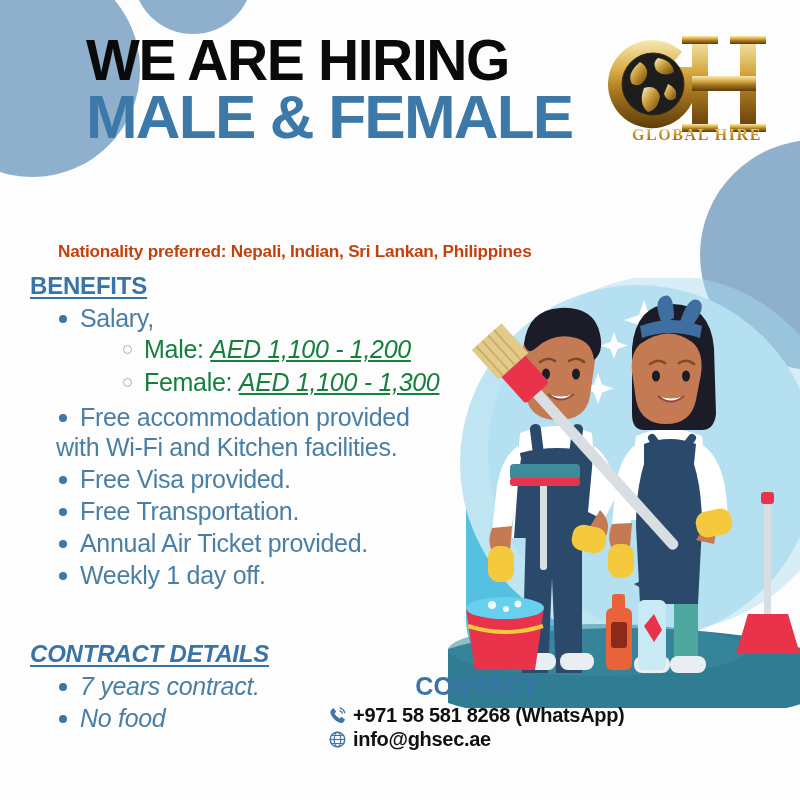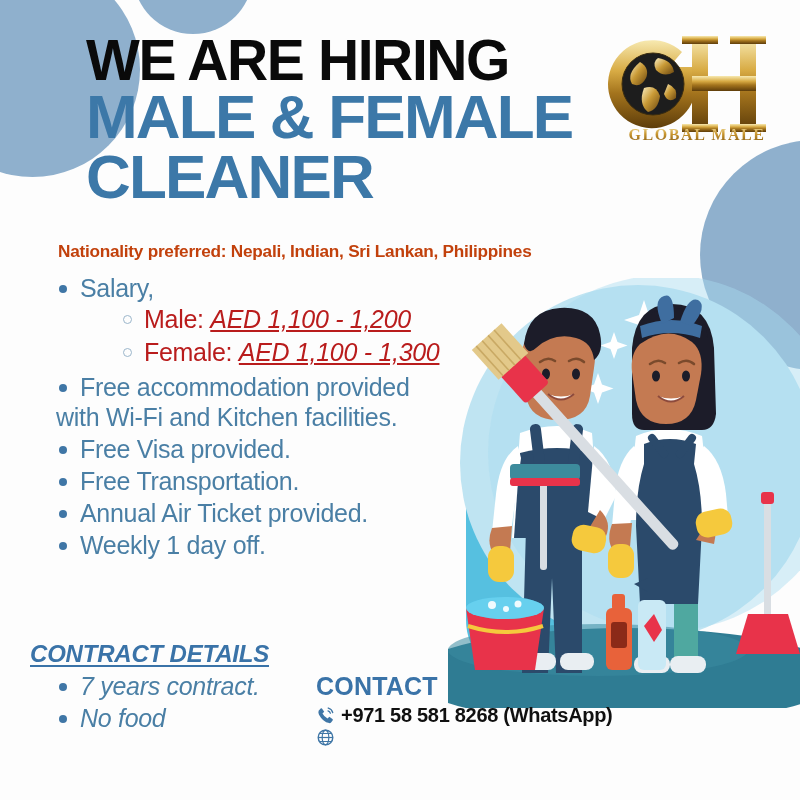--- a/index.html
+++ b/index.html
@@ -61,33 +61,33 @@
   ul.lvl2{list-style:none;margin:0;padding:0 0 0 40px;}
   ul.lvl1 > li{
     position:relative;font-size:25px;line-height:1.2;color:#4a7fa5;
     padding:1px 0 1px 24px;letter-spacing:-0.3px;
   }
   ul.lvl1 > li::before{
     content:"";position:absolute;left:3px;top:13px;
     width:8px;height:8px;border-radius:50%;background:#3f76a6;
   }
   ul.lvl2 > li{
-    position:relative;font-size:25px;line-height:1.25;color:#b91c1c;
+    position:relative;font-size:25px;line-height:1.25;color:#15803d;
     padding:1px 0 1px 24px;letter-spacing:-0.3px;
   }
   ul.lvl2 > li::before{
     content:"";position:absolute;left:3px;top:12px;
     width:7px;height:7px;border-radius:50%;
     border:1.6px solid #9bb6cb;background:transparent;
   }
   .salary-amt{font-style:italic;text-decoration:underline;text-underline-offset:2px;}
   .wrapline{display:block;margin-left:-24px;}
 
   
-  .contact{position:absolute;left:316px;top:672px;z-index:3;}
+  .contact{position:absolute;left:328px;top:672px;z-index:3;text-align:center;}
   .contact-head{
     font-size:25px;font-weight:bold;color:#3a73a8;
     letter-spacing:0.2px;margin:0 0 3px 0;
   }
   .contact-row{
     display:flex;align-items:center;gap:6px;margin:1px 0;
     font-size:20px;font-weight:bold;color:#101010;letter-spacing:-0.3px;
   }
   .cicon{width:19px;height:19px;flex:0 0 19px;display:block;}
 </style>
@@ -264,30 +264,30 @@
     <g fill="url(#gold)">
       <rect x="92" y="16" width="16" height="92"></rect>
       <rect x="140" y="16" width="16" height="92"></rect>
       <rect x="92" y="54" width="64" height="15"></rect>
       <rect x="82" y="14" width="36" height="8"></rect>
       <rect x="130" y="14" width="36" height="8"></rect>
       <rect x="82" y="102" width="36" height="8"></rect>
       <rect x="130" y="102" width="36" height="8"></rect>
     </g>
   </svg>
-  <div class="logo-text">GLOBAL MALE</div>
+  <div class="logo-text">GLOBAL HIRE</div>
 
   <div class="headline-wrap">
     <div class="h-black">WE ARE HIRING</div>
     <div class="h-blue">MALE &amp; FEMALE</div>
-    <div class="h-blue">CLEANER</div>
   </div>
   <div class="nationality">Nationality preferred: Nepali, Indian, Sri Lankan, Philippines</div>
 
   <div class="benefits">
+    <div class="section-head">BENEFITS</div>
     <ul class="lvl1">
       <li>
         <span>Salary,</span>
         <ul class="lvl2">
           <li>
             <span>Male: </span><span class="salary-amt">AED 1,100 - 1,200</span>
           </li>
           <li>
             <span>Female: </span><span class="salary-amt">AED 1,100 - 1,300</span>
           </li>
@@ -336,16 +336,17 @@
       <span>+971 58 581 8268 (WhatsApp)</span>
     </div>
 
     <div class="contact-row">
       <svg class="cicon" viewBox="0 0 24 24">
         <circle cx="12" cy="12" r="9.2" fill="none" stroke="#3f76a6" stroke-width="1.8"></circle>
         <ellipse cx="12" cy="12" rx="4.2" ry="9.2" fill="none" stroke="#3f76a6" stroke-width="1.5"></ellipse>
         <line x1="2.9" y1="12" x2="21.1" y2="12" stroke="#3f76a6" stroke-width="1.5"></line>
         <path d="M4.6 7 h14.8 M4.6 17 h14.8" stroke="#3f76a6" stroke-width="1.3"></path>
       </svg>
+      <span>info@ghsec.ae</span>
     </div>
   </div>
 
 </div>
 
 </body></html>

